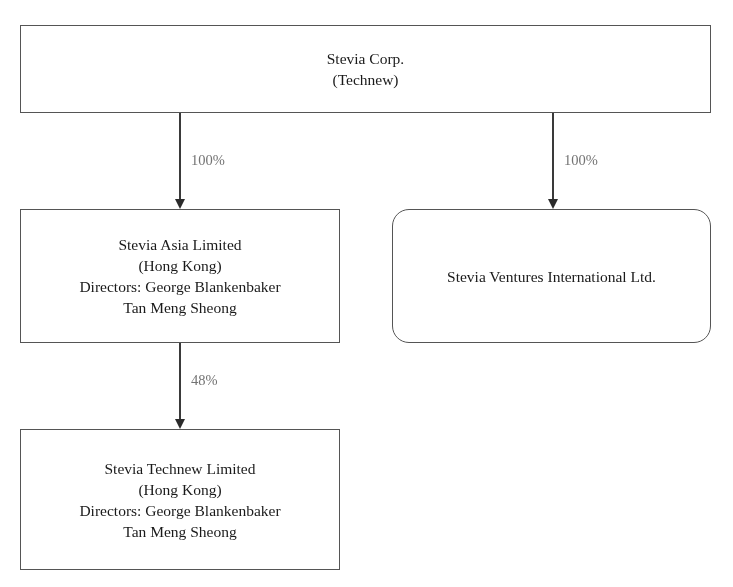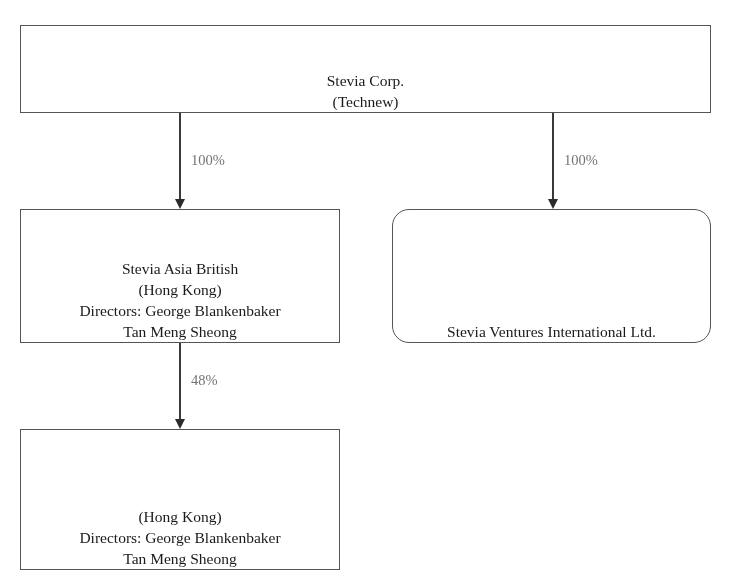--- a/index.html
+++ b/index.html
@@ -19,21 +19,21 @@
     overflow: hidden;
   }
   .node-box {
     position: absolute;
     box-sizing: border-box;
     border: 1.5px solid #555555;
     background: #ffffff;
     display: flex;
     flex-direction: column;
     align-items: center;
-    justify-content: flex-end;
+    justify-content: center;
     text-align: center;
   }
   .node-line {
     display: block;
     font-size: 15.5px;
     line-height: 21px;
     white-space: nowrap;
     color: #1a1a1a;
   }
   
@@ -122,35 +122,36 @@
     <span class="conn-label">100%</span>
   </div>
 
   <div class="connector" id="conn-parent-ventures">
     <div class="conn-line"></div>
     <div class="conn-arrow"></div>
     <span class="conn-label">100%</span>
   </div>
 
   <div class="node-box" id="box-asia">
-    <span class="node-line">Stevia Asia British</span>
+    <span class="node-line">Stevia Asia Limited</span>
     <span class="node-line">(Hong Kong)</span>
     <span class="node-line">Directors: George Blankenbaker</span>
     <span class="node-line">Tan Meng Sheong</span>
   </div>
 
   <div class="node-box" id="box-ventures">
     <span class="node-line">Stevia Ventures International Ltd.</span>
   </div>
 
   <div class="connector" id="conn-asia-technew">
     <div class="conn-line"></div>
     <div class="conn-arrow"></div>
     <span class="conn-label">48%</span>
   </div>
 
   <div class="node-box" id="box-technew">
+    <span class="node-line">Stevia Technew Limited</span>
     <span class="node-line">(Hong Kong)</span>
     <span class="node-line">Directors: George Blankenbaker</span>
     <span class="node-line">Tan Meng Sheong</span>
   </div>
 
 </div>
 
 </body></html>

